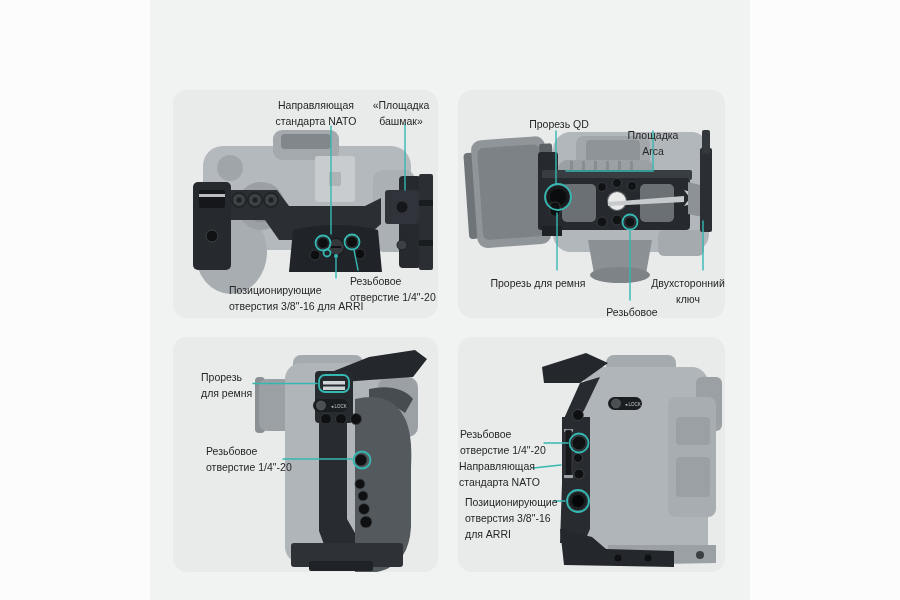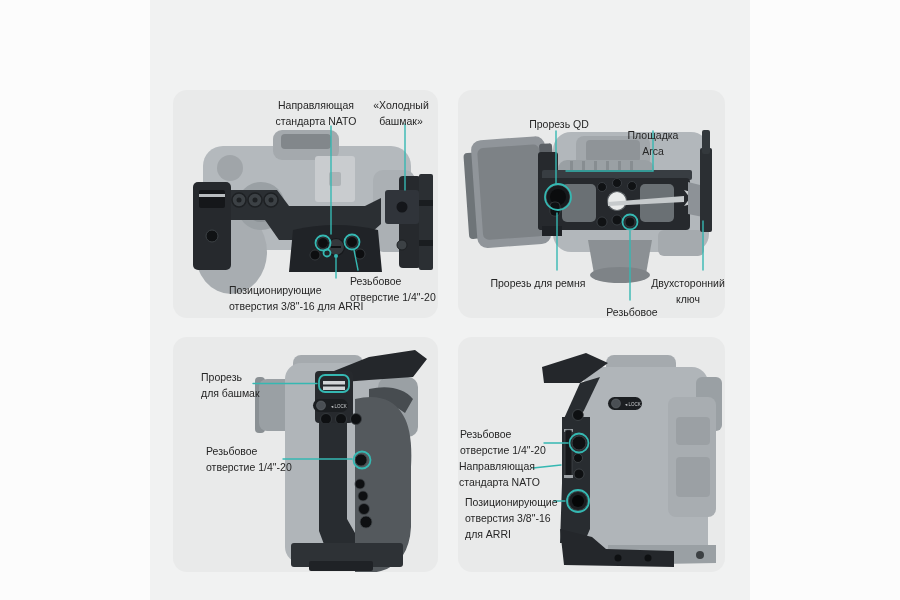--- a/index.html
+++ b/index.html
@@ -91,21 +91,21 @@
         <circle class="ar" cx="150" cy="153" r="7.5"></circle>
         <circle class="ar" cx="179" cy="152" r="7.5"></circle>
         <circle class="ar" cx="154" cy="163" r="3.5"></circle>
         <circle class="ad" cx="163" cy="166" r="2"></circle>
         <path class="al" d="M163,168 V188"></path>
         <path class="al" d="M181,160 L185,180"></path>
       </g>
     </svg>
     <div class="callout c-center" style="left:143px;top:7px;">Направляющая
 стандарта NATO</div>
-    <div class="callout c-center" style="left:228px;top:7px;">«Холодный
+    <div class="callout c-center" style="left:228px;top:7px;">«Площадка
 башмак»</div>
     <div class="callout c-left" style="left:56px;top:192px;">Позиционирующие
 отверстия 3/8"-16 для ARRI</div>
     <div class="callout c-left" style="left:177px;top:183px;">Резьбовое
 отверстие 1/4"-20</div>
   </div>
 
   <div class="card card-tr">
     <svg width="267" height="228" viewBox="0 0 267 228">
       <g>
@@ -205,21 +205,21 @@
         <rect x="136" y="224" width="64" height="10" rx="2" fill="#1f2226"></rect>
       </g>
       <g>
         <rect class="ar" x="146" y="38" width="30" height="17" rx="6"></rect>
         <path class="al" d="M80,46.5 H144"></path>
         <circle class="ar" cx="189" cy="123" r="8.5"></circle>
         <path class="al" d="M110,122 H179"></path>
       </g>
     </svg>
     <div class="callout c-left" style="left:28px;top:32px;">Прорезь
-для башмак</div>
+для ремня</div>
     <div class="callout c-left" style="left:33px;top:106px;">Резьбовое
 отверстие 1/4"-20</div>
   </div>
 
   <div class="card card-br">
     <svg width="267" height="235" viewBox="0 0 267 235">
       <g>
         <rect x="148" y="18" width="70" height="24" rx="8" fill="#a5aaae"></rect>
         <rect x="126" y="30" width="124" height="196" rx="16" fill="#b0b5b9"></rect>
         <rect x="238" y="40" width="26" height="54" rx="6" fill="#9aa0a4"></rect>

